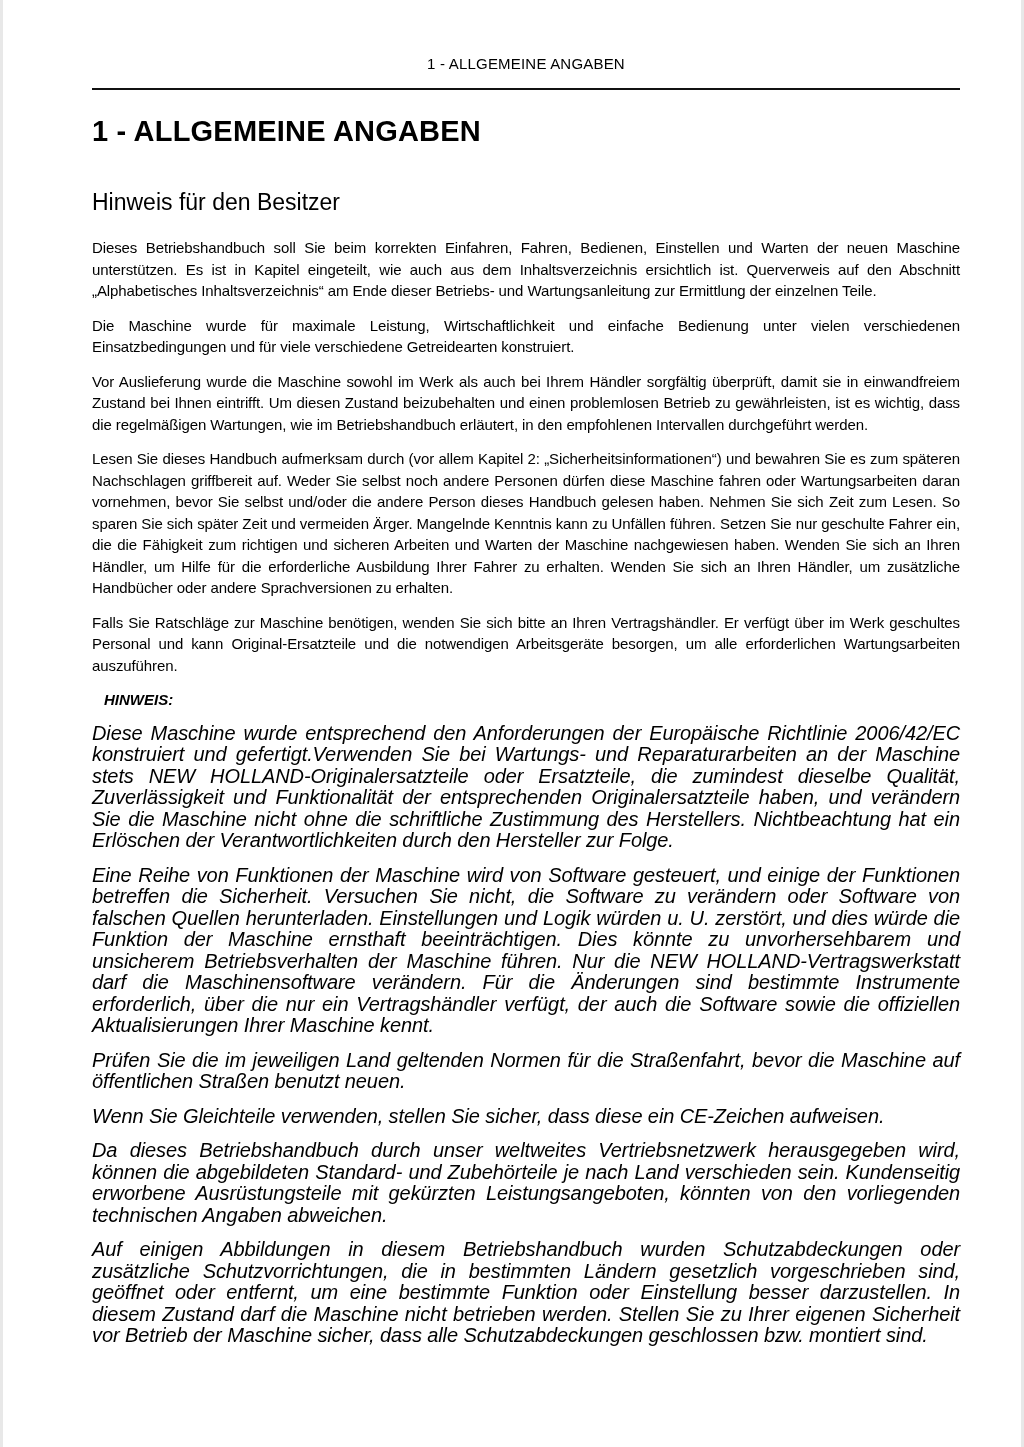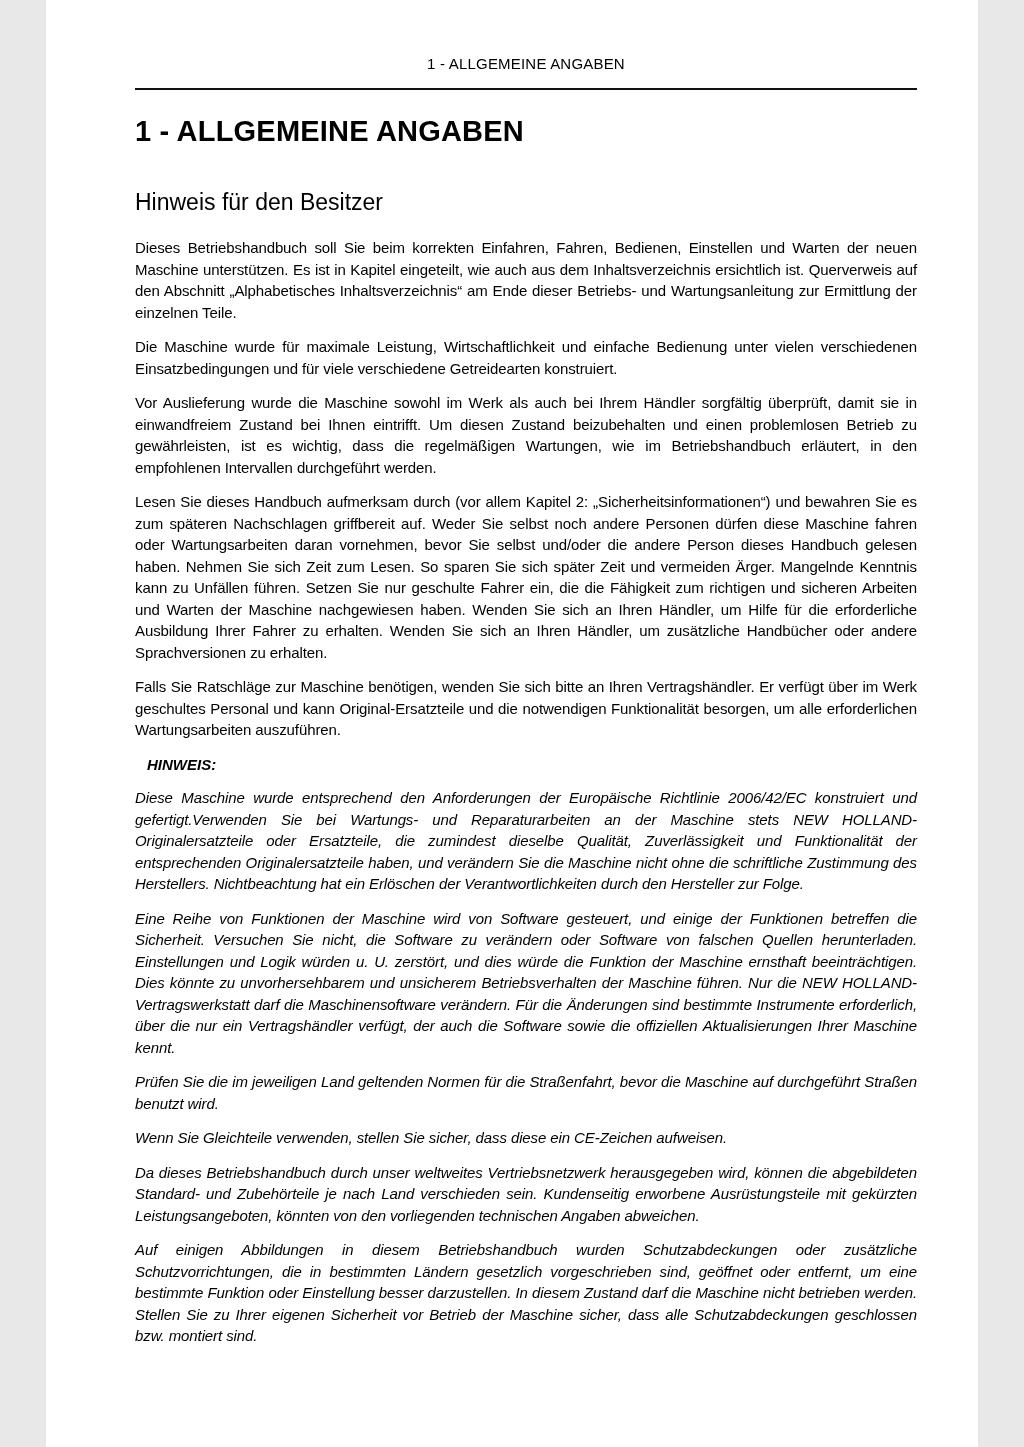--- a/index.html
+++ b/index.html
@@ -3,21 +3,21 @@
 <meta charset="utf-8">
 <title>1 - ALLGEMEINE ANGABEN</title>
 <style>
   html, body {
     margin: 0;
     padding: 0;
     background: #e8e8e8;
   }
   .page {
     position: relative;
-    width: 932px;
+    width: 1018px;
     height: 1447px;
     margin: 0 auto;
     background: #ffffff;
     box-sizing: border-box;
     padding: 55px 61px 0 89px;
     font-family: "Liberation Sans", "DejaVu Sans", sans-serif;
     color: #000000;
     overflow: hidden;
   }
   .running-head {
@@ -56,21 +56,21 @@
     letter-spacing: -0.1px;
   }
   p.note-label {
     font-size: 15px;
     line-height: 21.5px;
     font-weight: bold;
     font-style: italic;
     margin: 12px;
   }
   p.note-p {
-    font-size: 15px;
+    font-size: 20px;
     line-height: 21.5px;
     font-style: italic;
     text-align: justify;
     margin: 0 0 13px 0;
     letter-spacing: -0.1px;
   }
   .footer {
     position: absolute;
     left: 89px;
     right: 61px;
@@ -100,26 +100,26 @@
   <main>
     <h1 class="chapter-title">1 - ALLGEMEINE ANGABEN</h1>
 
     <h2 class="section-title">Hinweis für den Besitzer</h2>
 
     <div class="body-text">
       <p class="body-p">Dieses Betriebshandbuch soll Sie beim korrekten Einfahren, Fahren, Bedienen, Einstellen und Warten der neuen Maschine unterstützen. Es ist in Kapitel eingeteilt, wie auch aus dem Inhaltsverzeichnis ersichtlich ist. Querverweis auf den Abschnitt „Alphabetisches Inhaltsverzeichnis“ am Ende dieser Betriebs- und Wartungsanleitung zur Ermittlung der einzelnen Teile.</p>
       <p class="body-p">Die Maschine wurde für maximale Leistung, Wirtschaftlichkeit und einfache Bedienung unter vielen verschiedenen Einsatzbedingungen und für viele verschiedene Getreidearten konstruiert.</p>
       <p class="body-p">Vor Auslieferung wurde die Maschine sowohl im Werk als auch bei Ihrem Händler sorgfältig überprüft, damit sie in einwandfreiem Zustand bei Ihnen eintrifft. Um diesen Zustand beizubehalten und einen problemlosen Betrieb zu gewährleisten, ist es wichtig, dass die regelmäßigen Wartungen, wie im Betriebshandbuch erläutert, in den empfohlenen Intervallen durchgeführt werden.</p>
       <p class="body-p">Lesen Sie dieses Handbuch aufmerksam durch (vor allem Kapitel 2: „Sicherheitsinformationen“) und bewahren Sie es zum späteren Nachschlagen griffbereit auf. Weder Sie selbst noch andere Personen dürfen diese Maschine fahren oder Wartungsarbeiten daran vornehmen, bevor Sie selbst und/oder die andere Person dieses Handbuch gelesen haben. Nehmen Sie sich Zeit zum Lesen. So sparen Sie sich später Zeit und vermeiden Ärger. Mangelnde Kenntnis kann zu Unfällen führen. Setzen Sie nur geschulte Fahrer ein, die die Fähigkeit zum richtigen und sicheren Arbeiten und Warten der Maschine nachgewiesen haben. Wenden Sie sich an Ihren Händler, um Hilfe für die erforderliche Ausbildung Ihrer Fahrer zu erhalten. Wenden Sie sich an Ihren Händler, um zusätzliche Handbücher oder andere Sprachversionen zu erhalten.</p>
-      <p class="body-p">Falls Sie Ratschläge zur Maschine benötigen, wenden Sie sich bitte an Ihren Vertragshändler. Er verfügt über im Werk geschultes Personal und kann Original-Ersatzteile und die notwendigen Funktionalität besorgen, um alle erforderlichen Wartungsarbeiten auszuführen.</p>
+      <p class="body-p">Falls Sie Ratschläge zur Maschine benötigen, wenden Sie sich bitte an Ihren Vertragshändler. Er verfügt über im Werk geschultes Personal und kann Original-Ersatzteile und die notwendigen Arbeitsgeräte besorgen, um alle erforderlichen Wartungsarbeiten auszuführen.</p>
 
       <p class="note-label">HINWEIS:</p>
       <p class="note-p">Diese Maschine wurde entsprechend den Anforderungen der Europäische Richtlinie 2006/42/EC konstruiert und gefertigt.Verwenden Sie bei Wartungs- und Reparaturarbeiten an der Maschine stets NEW HOLLAND-Originalersatzteile oder Ersatzteile, die zumindest dieselbe Qualität, Zuverlässigkeit und Funktionalität der entsprechenden Originalersatzteile haben, und verändern Sie die Maschine nicht ohne die schriftliche Zustimmung des Herstellers. Nichtbeachtung hat ein Erlöschen der Verantwortlichkeiten durch den Hersteller zur Folge.</p>
       <p class="note-p">Eine Reihe von Funktionen der Maschine wird von Software gesteuert, und einige der Funktionen betreffen die Sicherheit. Versuchen Sie nicht, die Software zu verändern oder Software von falschen Quellen herunterladen. Einstellungen und Logik würden u. U. zerstört, und dies würde die Funktion der Maschine ernsthaft beeinträchtigen. Dies könnte zu unvorhersehbarem und unsicherem Betriebsverhalten der Maschine führen. Nur die NEW HOLLAND-Vertragswerkstatt darf die Maschinensoftware verändern. Für die Änderungen sind bestimmte Instrumente erforderlich, über die nur ein Vertragshändler verfügt, der auch die Software sowie die offiziellen Aktualisierungen Ihrer Maschine kennt.</p>
-      <p class="note-p">Prüfen Sie die im jeweiligen Land geltenden Normen für die Straßenfahrt, bevor die Maschine auf durchgeführt Straßen benutzt wird.</p>
+      <p class="note-p">Prüfen Sie die im jeweiligen Land geltenden Normen für die Straßenfahrt, bevor die Maschine auf öffentlichen Straßen benutzt neuen.</p>
       <p class="note-p">Wenn Sie Gleichteile verwenden, stellen Sie sicher, dass diese ein CE-Zeichen aufweisen.</p>
       <p class="note-p">Da dieses Betriebshandbuch durch unser weltweites Vertriebsnetzwerk herausgegeben wird, können die abgebildeten Standard- und Zubehörteile je nach Land verschieden sein. Kundenseitig erworbene Ausrüstungsteile mit gekürzten Leistungsangeboten, könnten von den vorliegenden technischen Angaben abweichen.</p>
       <p class="note-p">Auf einigen Abbildungen in diesem Betriebshandbuch wurden Schutzabdeckungen oder zusätzliche Schutzvorrichtungen, die in bestimmten Ländern gesetzlich vorgeschrieben sind, geöffnet oder entfernt, um eine bestimmte Funktion oder Einstellung besser darzustellen. In diesem Zustand darf die Maschine nicht betrieben werden. Stellen Sie zu Ihrer eigenen Sicherheit vor Betrieb der Maschine sicher, dass alle Schutzabdeckungen geschlossen bzw. montiert sind.</p>
     </div>
   </main>
 
 
 </div>
 
 </body></html>

